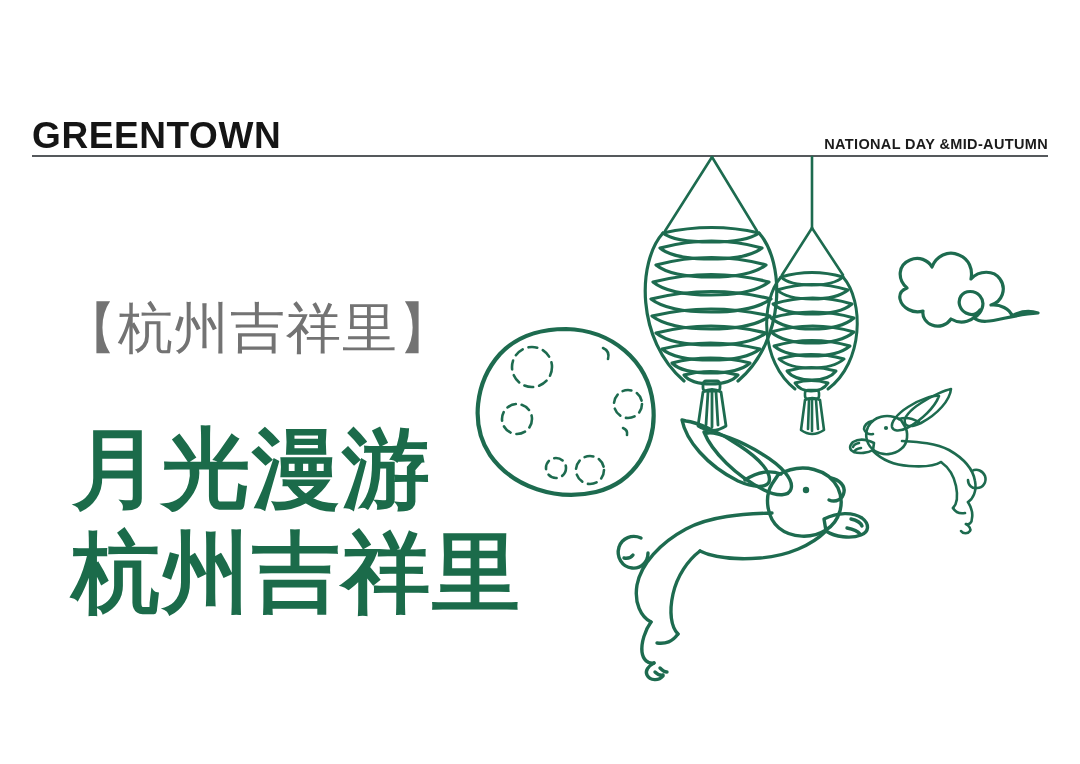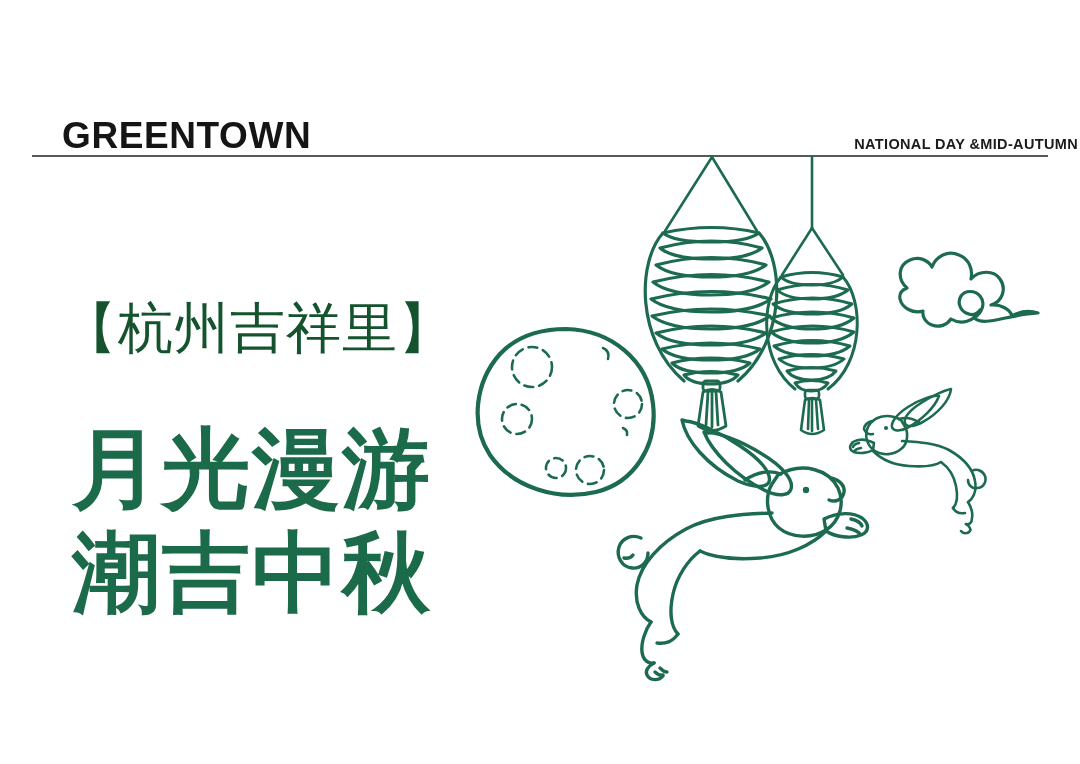--- a/index.html
+++ b/index.html
@@ -20,21 +20,20 @@
   
   .header {
     position: absolute;
     left: 32px;
     top: 98px;
     width: 1016px;
     height: 58px;
     display: flex;
     align-items: flex-end;
     justify-content: space-between;
-    margin-left: 30px;
   }
   .brand {
     font-size: 37px;
     font-weight: bold;
     letter-spacing: 0.6px;
     color: #151515;
     line-height: 1;
     white-space: nowrap;
     padding-bottom: 2px;
   }
@@ -58,21 +57,21 @@
     background: #55595c;
   }
 
   
   .bracket-line {
     position: absolute;
     left: 62px;
     top: 296px;
     font-size: 55px;
     font-weight: 500;
-    color: #14532d;
+    color: #737373;
     letter-spacing: 1px;
     line-height: 1.18;
     white-space: nowrap;
     font-family: "DejaVu Sans", "Liberation Sans", sans-serif;
   }
   .headline {
     position: absolute;
     left: 72px;
     top: 417px;
     color: #1b6b4a;
@@ -104,21 +103,21 @@
     <div class="holiday-lines">
       <div>NATIONAL DAY &amp;MID-AUTUMN</div>
     </div>
   </div>
   <div class="rule"></div>
 
   <div class="bracket-line">【杭州吉祥里】</div>
 
   <div class="headline">
     <div>月光漫游</div>
-    <div>潮吉中秋</div>
+    <div>杭州吉祥里</div>
   </div>
 
   <svg class="art" viewBox="0 0 1080 764">
     <g fill="none" stroke="#1d6b4f" stroke-linecap="round" stroke-linejoin="round">
 
       <g>
         <path stroke-width="4.2" d="
           M 566 329
           C 611 330 648 360 653 404
           C 658 447 633 483 596 492

